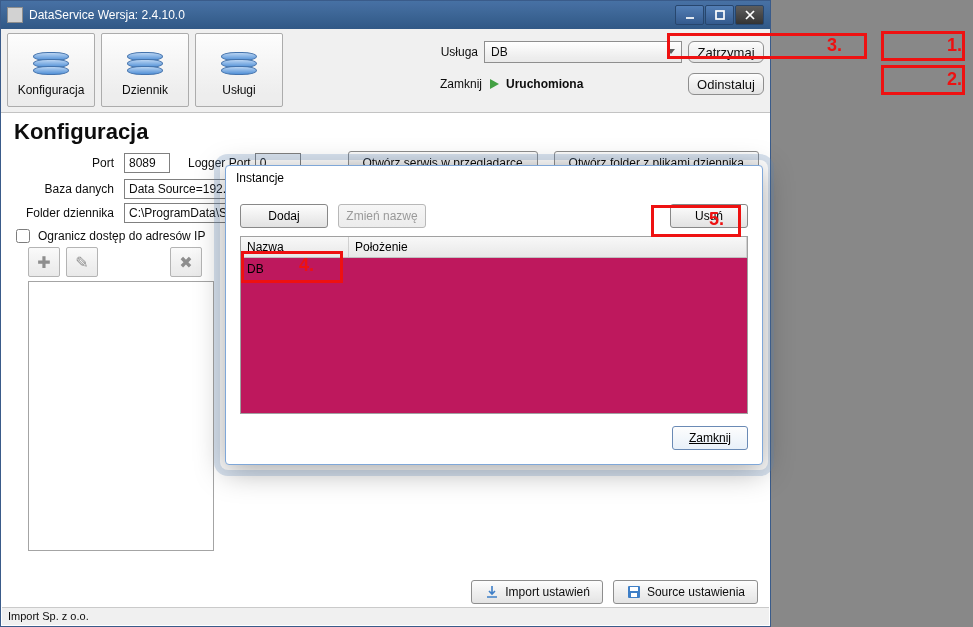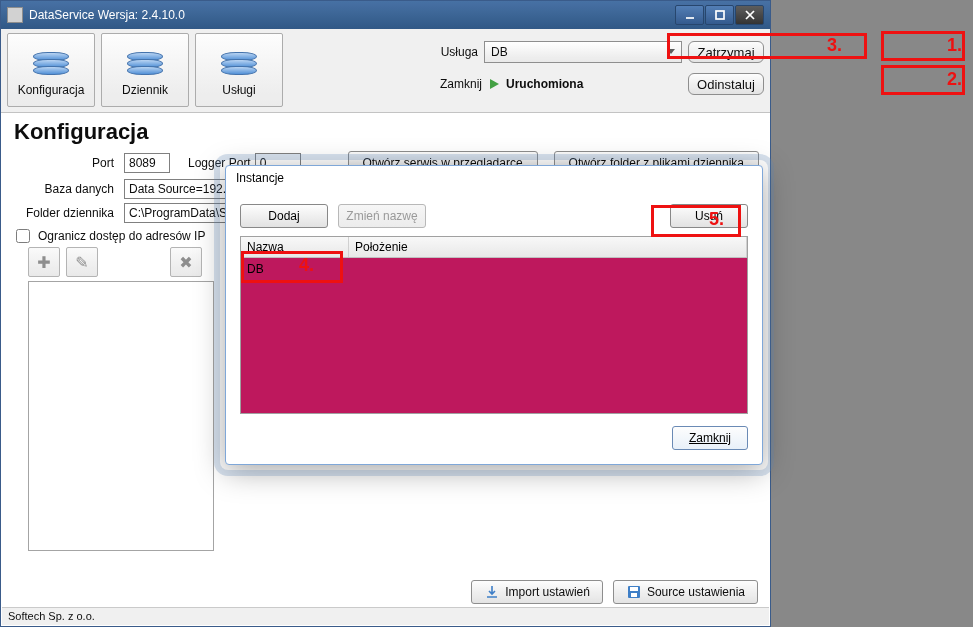--- a/index.html
+++ b/index.html
@@ -228,21 +228,21 @@
       <svg class="mini-ico" viewBox="0 0 16 16">
           <rect x="2" y="2" width="12" height="12" rx="1" fill="#3579c5"></rect>
           <rect x="4" y="3" width="8" height="4" fill="#fff"></rect>
           <rect x="5" y="9" width="6" height="4" fill="#fff"></rect>
         </svg>
       <span>Source ustawienia</span>
     </div>
   </div>
 
   <div class="statusbar">
-    <span>Softech Sp. z o.o.</span>
+    <span>Import Sp. z o.o.</span>
   </div>
 
   <div class="overlay"></div>
   <div class="dialog">
     <div class="dialog-drop"></div>
     <div class="dialog-title">Instancje</div>
     <div class="dialog-body">
       <div class="dlg-toolbar">
         <div class="dlgbtn">
             <span>Dodaj</span>

